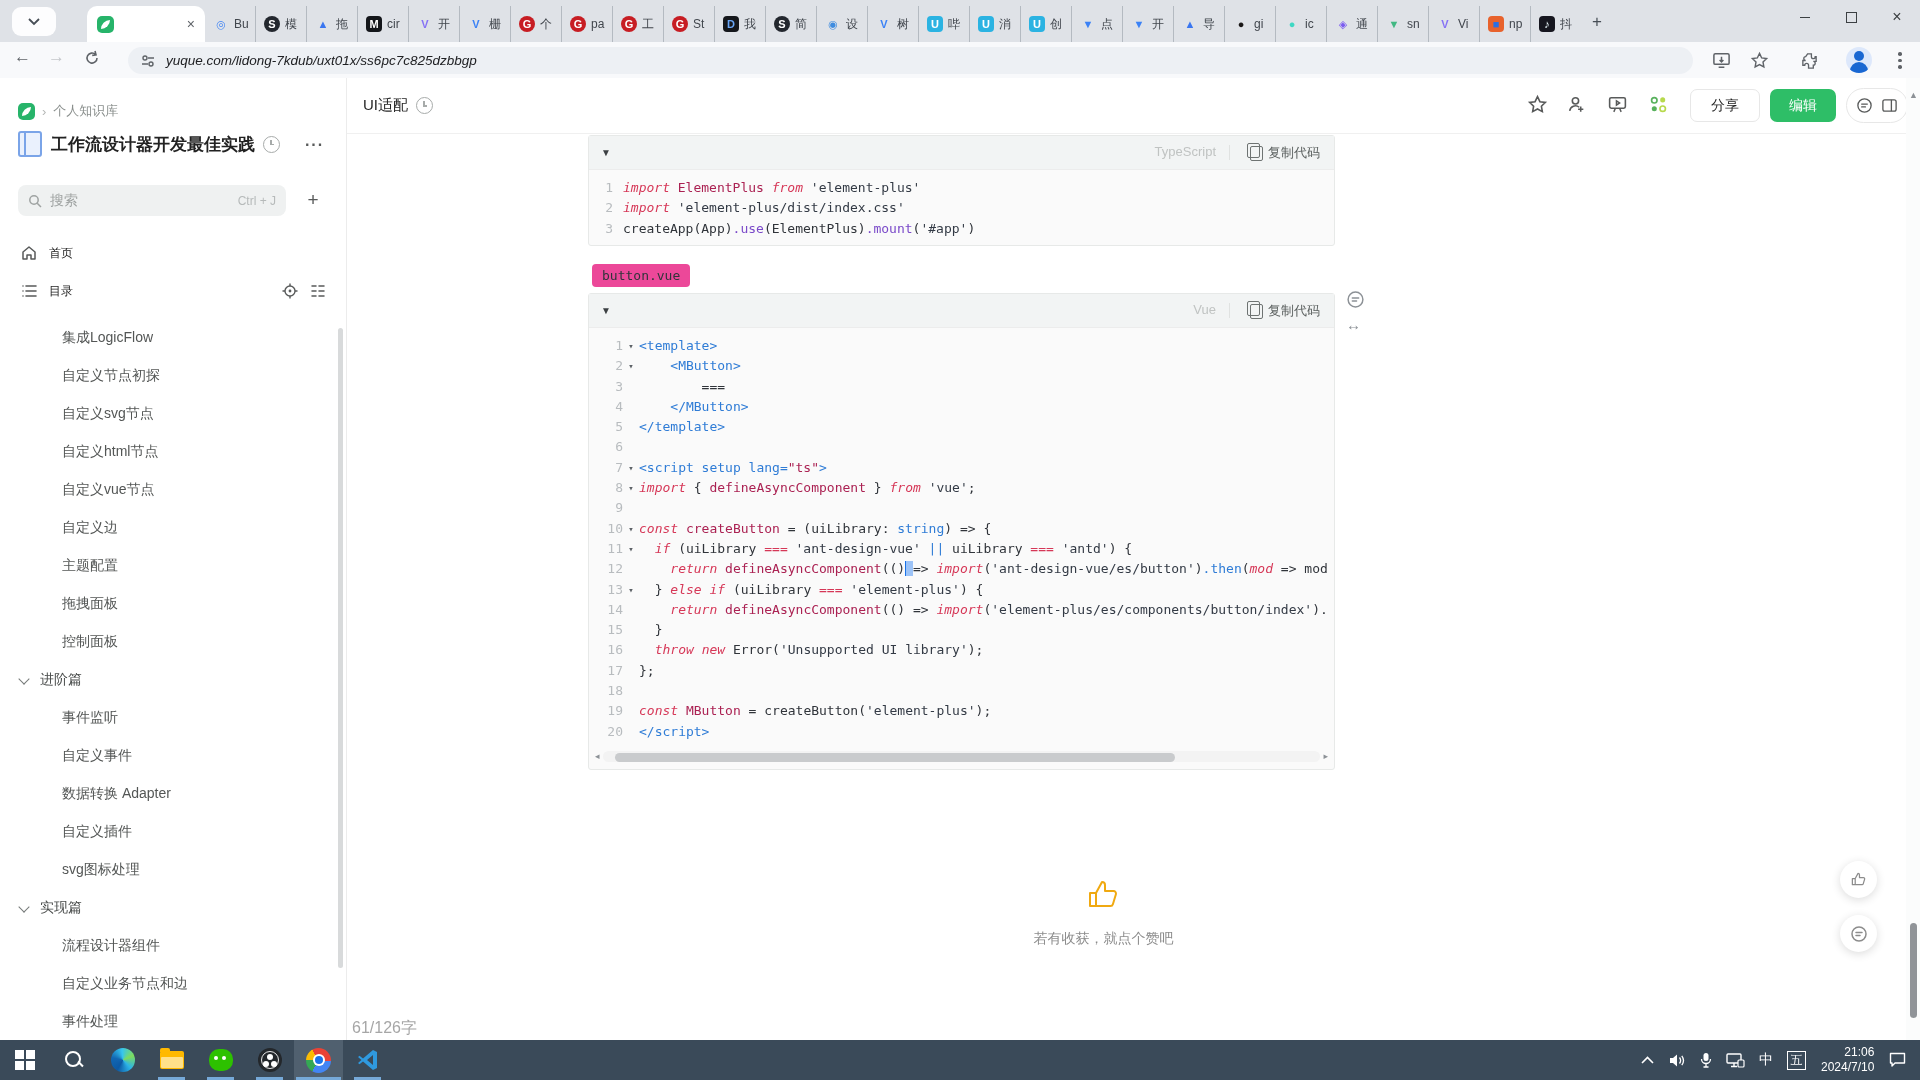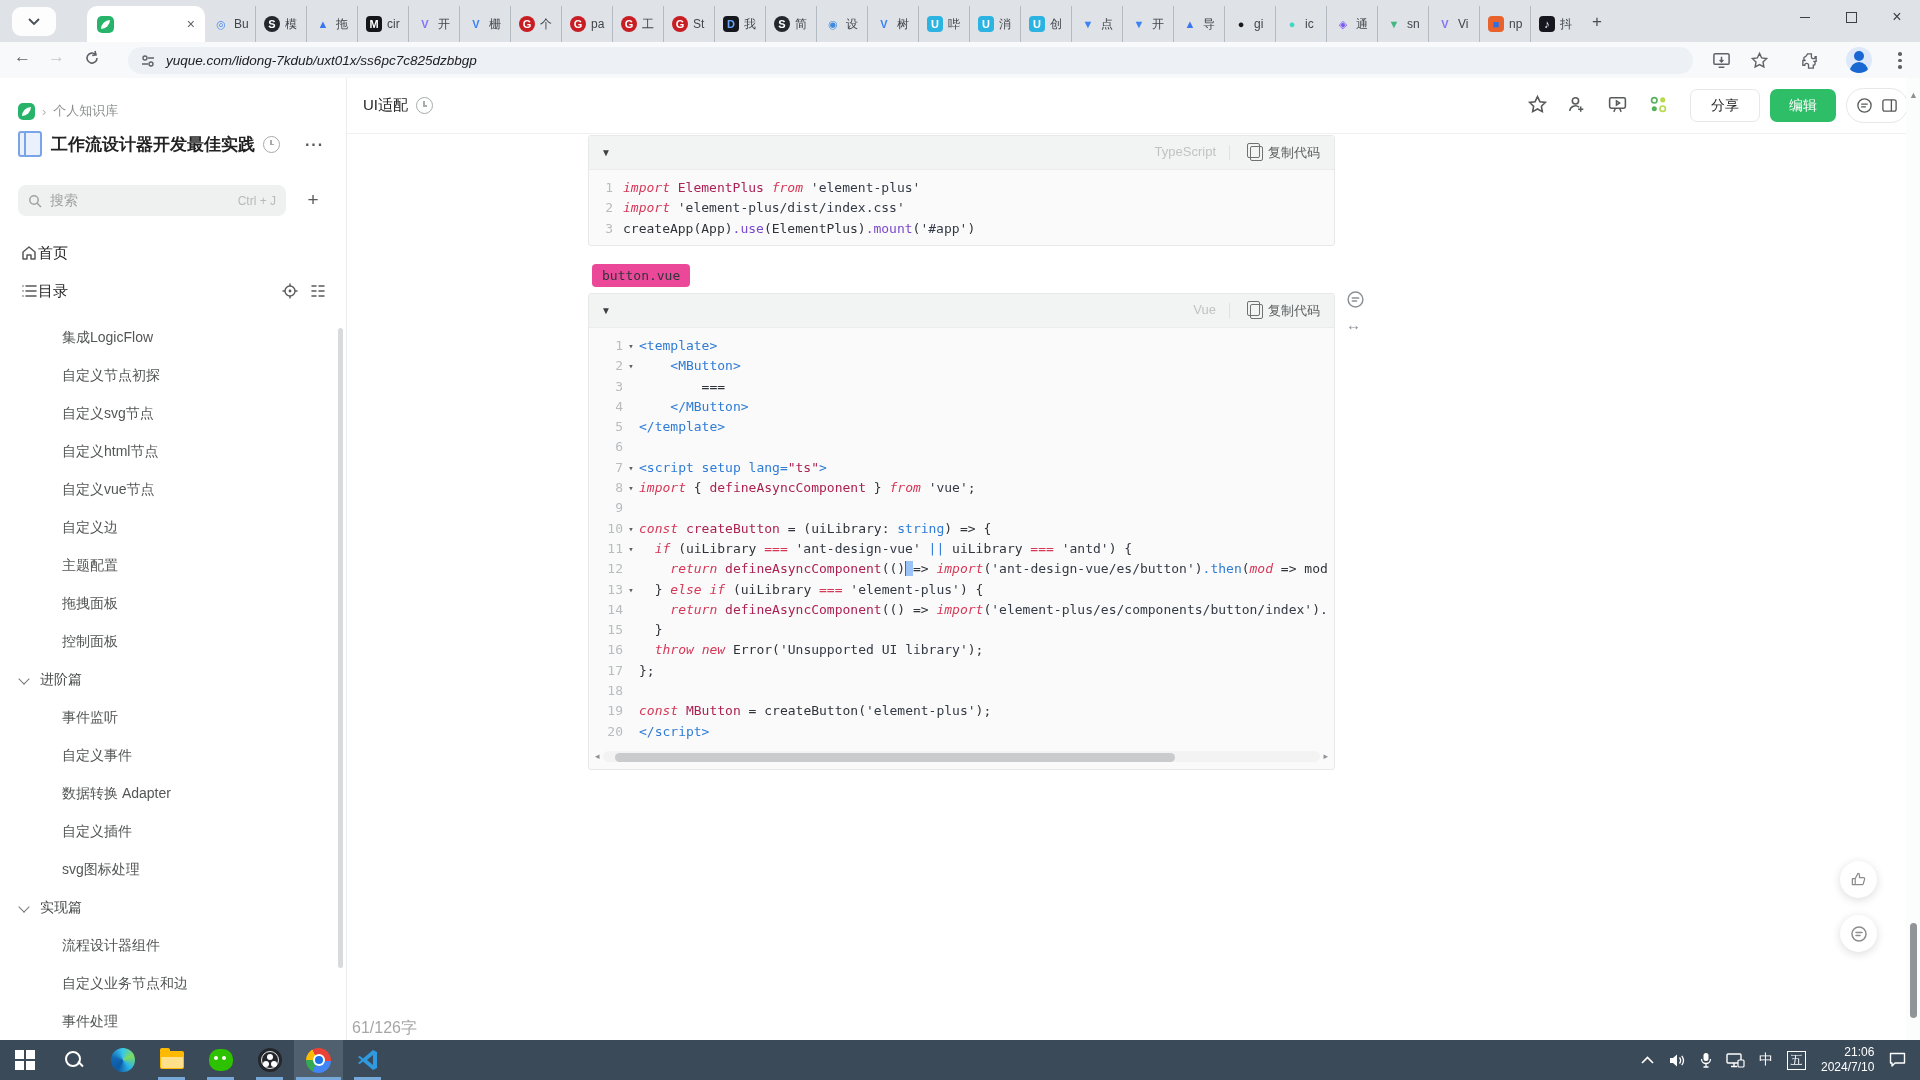--- a/index.html
+++ b/index.html
@@ -60,21 +60,21 @@
   .histic:before{content:"";position:absolute;left:6px;top:3px;width:1.5px;height:5px;background:#a7abaa;}
   .histic:after{content:"";position:absolute;left:6px;top:7px;width:4px;height:1.5px;background:#a7abaa;}
   .moredots{position:absolute;left:305px;top:58px;color:#585a5a;font-size:16px;font-weight:bold;letter-spacing:1px;}
   .searchbox{position:absolute;left:18px;top:107px;width:268px;height:31px;background:#eff1f1;border-radius:8px;
     display:flex;align-items:center;padding:0 10px;box-sizing:border-box;}
   .searchbox .ph{font-size:14px;color:#9fa3a2;margin-left:8px;}
   .searchbox .kbd{margin-left:auto;font-size:12px;color:#b6baba;text-align:right;}
   .plusbtn{position:absolute;left:300px;top:109px;width:26px;height:26px;color:#585a5a;font-size:19px;line-height:26px;text-align:center;}
   .navrow{position:absolute;left:0;width:347px;height:28px;display:flex;align-items:center;}
   .navrow .ic{width:18px;height:18px;margin-left:20px;color:#585a5a;}
-  .navrow .lb{font-size:15px;color:#262626;}
+  .navrow .lb{font-size:12px;color:#262626;margin-left:11px;}
   .navrow .rgt{position:absolute;display:flex;gap:12px;left:282px;color:#585a5a;}
   .s-item,.s-sec{position:absolute;left:8px;width:322px;height:32px;line-height:32px;border-radius:6px;}
   .s-item .s-label{margin-left:54px;font-size:14px;color:#53565
 
 
 
 5;}
   .s-item .s-label{margin-left:54px;font-size:14px;color:#535655;}
   .s-sec .s-label{margin-left:32px;font-size:14px;color:#4a4d4c;}
   .s-item.active{background:#eff0f0;}
@@ -532,20 +532,28 @@
     </div>
 
     <span class="sideic" style="left:1346px;top:212px;">
       <svg width="19" height="19" viewBox="0 0 18 18">
           <circle cx="9" cy="9" r="7" stroke="#8c9196" stroke-width="1.4" fill="none"></circle>
           <path d="M6 7.5 H12 M6 10.5 H10" stroke="#8c9196" stroke-width="1.4" stroke-linecap="round"></path>
         </svg>
     </span>
     <span class="sideic" style="left:1346px;top:238px;font-size:15px;">↔</span>
 
+    <div class="likewrap">
+      <span class="thumbup">
+        <svg width="38" height="34" viewBox="0 0 38 34">
+            <path d="M11 15 L17 4 a3 3 0 0 1 3 3 v6 h8.5 a2.5 2.5 0 0 1 2.4 3.2 l-3 10 a2.5 2.5 0 0 1 -2.4 1.8 H11 M11 15 H5 v13 h6 z" stroke="#f0a911" stroke-width="2" fill="none" stroke-linejoin="round"></path>
+          </svg>
+      </span>
+      <div class="liketext">若有收获，就点个赞吧</div>
+    </div>
 
     <div class="floatbtn" style="top:783px;">
       <svg width="18" height="17" viewBox="0 0 38 34">
           <path d="M11 15 L17 4 a3 3 0 0 1 3 3 v6 h8.5 a2.5 2.5 0 0 1 2.4 3.2 l-3 10 a2.5 2.5 0 0 1 -2.4 1.8 H11 M11 15 H5 v13 h6 z" stroke="#8c8c8c" stroke-width="2.6" fill="none" stroke-linejoin="round"></path>
         </svg>
     </div>
     <div class="floatbtn" style="top:837px;">
       <svg width="18" height="18" viewBox="0 0 18 18">
           <circle cx="9" cy="9" r="7" stroke="#8c8c8c" stroke-width="1.5" fill="none"></circle>
           <path d="M6 7.5 H12 M6 10.5 H10" stroke="#8c8c8c" stroke-width="1.5" stroke-linecap="round"></path>

